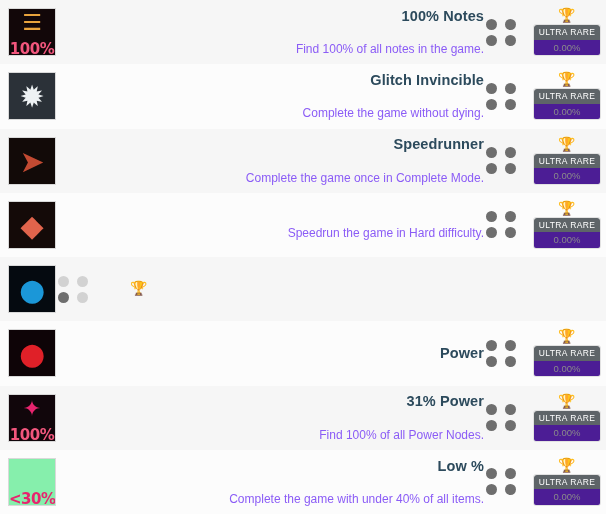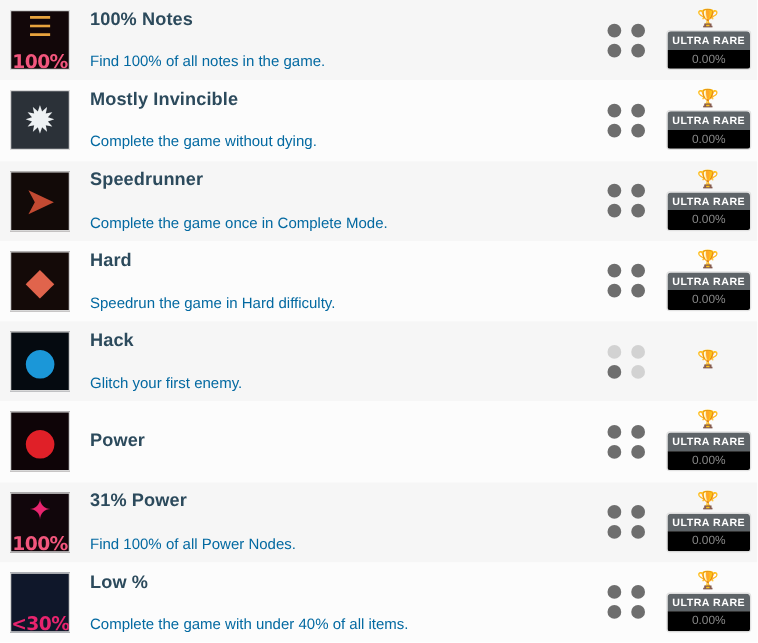--- a/index.html
+++ b/index.html
@@ -66,34 +66,35 @@
     line-height: 1.1;
   }
   .icon-center-glyph {
     font-size: 30px;
     line-height: 1;
   }
 
   
   .ach-text {
     flex: 1 1 auto;
-    padding-left: 16px;
+    padding-left: 3px;
     min-width: 0;
+    text-align: right;
   }
   .ach-title {
     font-size: 14.5px;
     font-weight: bold;
     color: #2c4a5c;
     line-height: 1.25;
     letter-spacing: 0.1px;
     white-space: nowrap;
   }
   .ach-desc {
     font-size: 12px;
-    color: #0369a1;
+    color: #8b5cf6;
     line-height: 1.35;
     margin-top: 16px;
     white-space: nowrap;
   }
 
   
   .dots-grid {
     flex: 0 0 34px;
     width: 34px;
     height: 28px;
@@ -133,34 +134,34 @@
     width: 68px;
     border-radius: 3px;
     overflow: hidden;
     background: #ededed;
     border: 1px solid #e2e2e2;
   }
   .rarity-label {
     background: #5e6468;
     color: #ffffff;
     font-size: 8.5px;
-    font-weight: bold;
+    font-weight: normal;
     letter-spacing: 0.4px;
     text-align: center;
     padding: 3px 0 3px;
     line-height: 1;
     border-radius: 3px 3px 0 0;
   }
   .rarity-pct {
     color: #8a8a8a;
     font-size: 9.5px;
     text-align: center;
     padding: 3px 0 3px;
     line-height: 1;
-    background: #000000;
+    background: #4c1d95;
   }
 </style>
 </head>
 <body>
 
 <div id="achievement-list">
     <div class="ach-row alt">
       <div class="ach-icon-wrap" style="background: rgb(18, 7, 9);">
         <div class="ach-icon-art">
           <div class="icon-glyph" style="color: rgb(232, 163, 61);">☰</div>
@@ -185,21 +186,21 @@
         </div>
       </div>
     </div>
     <div class="ach-row plain">
       <div class="ach-icon-wrap" style="background: rgb(43, 49, 56);">
         <div class="ach-icon-art">
           <div class="icon-glyph icon-center-glyph" style="color: rgb(238, 242, 244); top: 9px;">✹</div>
         </div>
       </div>
       <div class="ach-text">
-        <div class="ach-title">Mostly Invincible</div>
+        <div class="ach-title">Glitch Invincible</div>
         <div class="ach-desc">Complete the game without dying.</div>
       </div>
       <div class="dots-grid">
         <span class="dot dark"></span>
         <span class="dot dark"></span>
         <span class="dot dark"></span>
         <span class="dot dark"></span>
       </div>
       <div class="rarity-col">
         <div class="trophy" style="color: rgb(217, 162, 39);">🏆</div>
@@ -233,21 +234,20 @@
         </div>
       </div>
     </div>
     <div class="ach-row plain">
       <div class="ach-icon-wrap" style="background: rgb(20, 10, 8);">
         <div class="ach-icon-art">
           <div class="icon-glyph icon-center-glyph" style="color: rgb(224, 100, 76); top: 9px;">◆</div>
         </div>
       </div>
       <div class="ach-text">
-        <div class="ach-title">Hard</div>
         <div class="ach-desc">Speedrun the game in Hard difficulty.</div>
       </div>
       <div class="dots-grid">
         <span class="dot dark"></span>
         <span class="dot dark"></span>
         <span class="dot dark"></span>
         <span class="dot dark"></span>
       </div>
       <div class="rarity-col">
         <div class="trophy" style="color: rgb(217, 162, 39);">🏆</div>
@@ -256,24 +256,20 @@
           <div class="rarity-pct">0.00%</div>
         </div>
       </div>
     </div>
     <div class="ach-row alt">
       <div class="ach-icon-wrap" style="background: rgb(5, 10, 16);">
         <div class="ach-icon-art">
           <div class="icon-glyph icon-center-glyph" style="color: rgb(27, 151, 216); top: 9px;">●</div>
         </div>
       </div>
-      <div class="ach-text">
-        <div class="ach-title">Hack</div>
-        <div class="ach-desc">Glitch your first enemy.</div>
-      </div>
       <div class="dots-grid">
         <span class="dot light"></span>
         <span class="dot light"></span>
         <span class="dot dark"></span>
         <span class="dot light"></span>
       </div>
       <div class="rarity-col">
         <div class="trophy" style="color: rgb(184, 72, 28);">🏆</div>
       </div>
     </div>
@@ -319,21 +315,21 @@
       </div>
       <div class="rarity-col">
         <div class="trophy" style="color: rgb(184, 72, 28);">🏆</div>
         <div class="rarity-badge">
           <div class="rarity-label">ULTRA RARE</div>
           <div class="rarity-pct">0.00%</div>
         </div>
       </div>
     </div>
     <div class="ach-row plain">
-      <div class="ach-icon-wrap" style="background: #0f172a;">
+      <div class="ach-icon-wrap" style="background: #86efac;">
         <div class="ach-icon-art">
           <div class="icon-bigtext" style="color: rgb(232, 36, 110);">&lt;30%</div>
         </div>
       </div>
       <div class="ach-text">
         <div class="ach-title">Low %</div>
         <div class="ach-desc">Complete the game with under 40% of all items.</div>
       </div>
       <div class="dots-grid">
         <span class="dot dark"></span>

